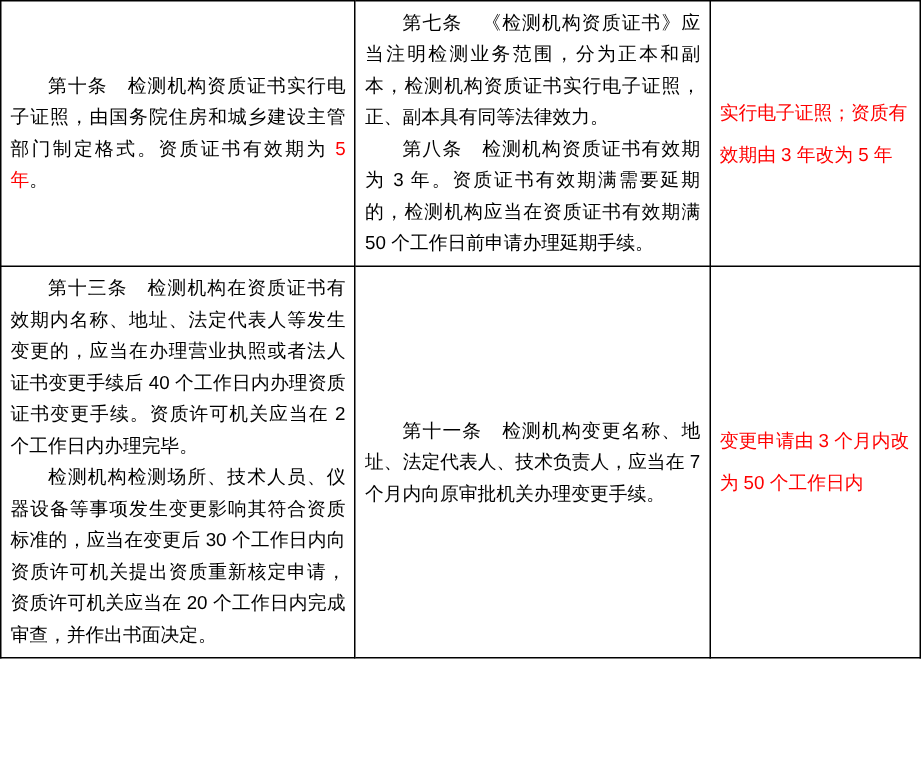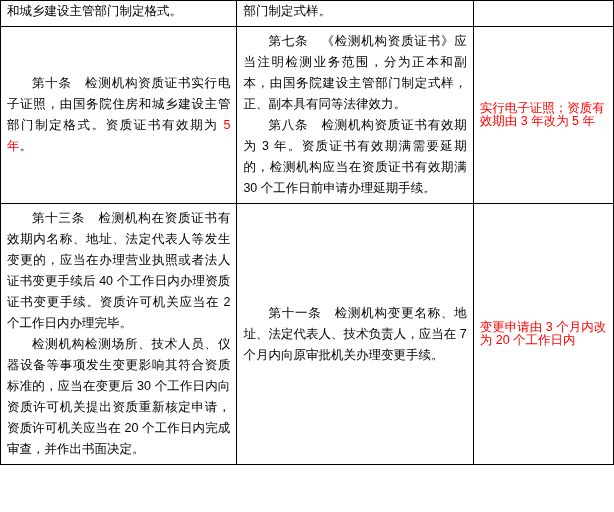--- a/index.html
+++ b/index.html
@@ -41,86 +41,71 @@
   }
   .p-plain {
     margin: 0;
   }
   .red {
     color: #ff0000;
   }
   .note {
     color: #ff0000;
     font-size: 12.5px;
-    line-height: 13px;
+    line-height: 28px;
     padding: 4px 6px;
     text-align: left;
   }
   .va-center { vertical-align: middle; }
   .va-top { vertical-align: top; }
   .row-top td { vertical-align: top; }
   .clip-top .cell-inner {
     padding-top: 0;
   }
 </style>
 </head>
 <body>
 
 <table class="doc-table">
   <colgroup>
     <col class="col-a">
     <col class="col-b">
     <col class="col-c">
   </colgroup>
   <tbody>
-    <tr class="row-top">
-      <td class="col-a clip-top">
-        <div class="cell-inner">
-          <p class="p-plain">和城乡建设主管部门制定格式。</p>
-        </div>
-      </td>
-      <td class="col-b clip-top">
-        <div class="cell-inner">
-          <p class="p-plain">部门制定式样。</p>
-        </div>
-      </td>
-      <td class="col-c">
-        <div class="note"></div>
-      </td>
-    </tr>
 
     <tr>
       <td class="col-a va-center">
         <div class="cell-inner">
           <p class="p-indent">
             <span>第十条　检测机构资质证书实行电子证照，由国务院住房和城乡建设主管部门制定格式。资质证书有效期为 </span><span class="red">5 年</span><span>。</span>
           </p>
         </div>
       </td>
       <td class="col-b va-center">
         <div class="cell-inner">
-          <p class="p-indent">第七条　《检测机构资质证书》应当注明检测业务范围，分为正本和副本，由国务院建设主管部门制定式样，正、副本具有同等法律效力。</p>
-          <p class="p-indent">第八条　检测机构资质证书有效期为 3 年。资质证书有效期满需要延期的，检测机构应当在资质证书有效期满 30 个工作日前申请办理延期手续。</p>
+          <p class="p-indent">第七条　《检测机构资质证书》应当注明检测业务范围，分为正本和副本，检测机构资质证书实行电子证照，正、副本具有同等法律效力。</p>
+          <p class="p-indent">第八条　检测机构资质证书有效期为 3 年。资质证书有效期满需要延期的，检测机构应当在资质证书有效期满 50 个工作日前申请办理延期手续。</p>
         </div>
       </td>
       <td class="col-c va-center">
         <div class="note">实行电子证照；资质有效期由 3 年改为 5 年</div>
       </td>
     </tr>
 
     <tr>
       <td class="col-a va-top">
         <div class="cell-inner">
           <p class="p-indent">第十三条　检测机构在资质证书有效期内名称、地址、法定代表人等发生变更的，应当在办理营业执照或者法人证书变更手续后 40 个工作日内办理资质证书变更手续。资质许可机关应当在 2 个工作日内办理完毕。</p>
           <p class="p-indent">检测机构检测场所、技术人员、仪器设备等事项发生变更影响其符合资质标准的，应当在变更后 30 个工作日内向资质许可机关提出资质重新核定申请，资质许可机关应当在 20 个工作日内完成审查，并作出书面决定。</p>
         </div>
       </td>
       <td class="col-b va-center">
         <div class="cell-inner">
           <p class="p-indent">第十一条　检测机构变更名称、地址、法定代表人、技术负责人，应当在 7 个月内向原审批机关办理变更手续。</p>
         </div>
       </td>
       <td class="col-c va-center">
-        <div class="note">变更申请由 3 个月内改为 20 个工作日内</div>
+        <div class="note">变更申请由 3 个月内改为 50 个工作日内</div>
       </td>
     </tr>
   </tbody>
 </table>
 
 </body></html>

